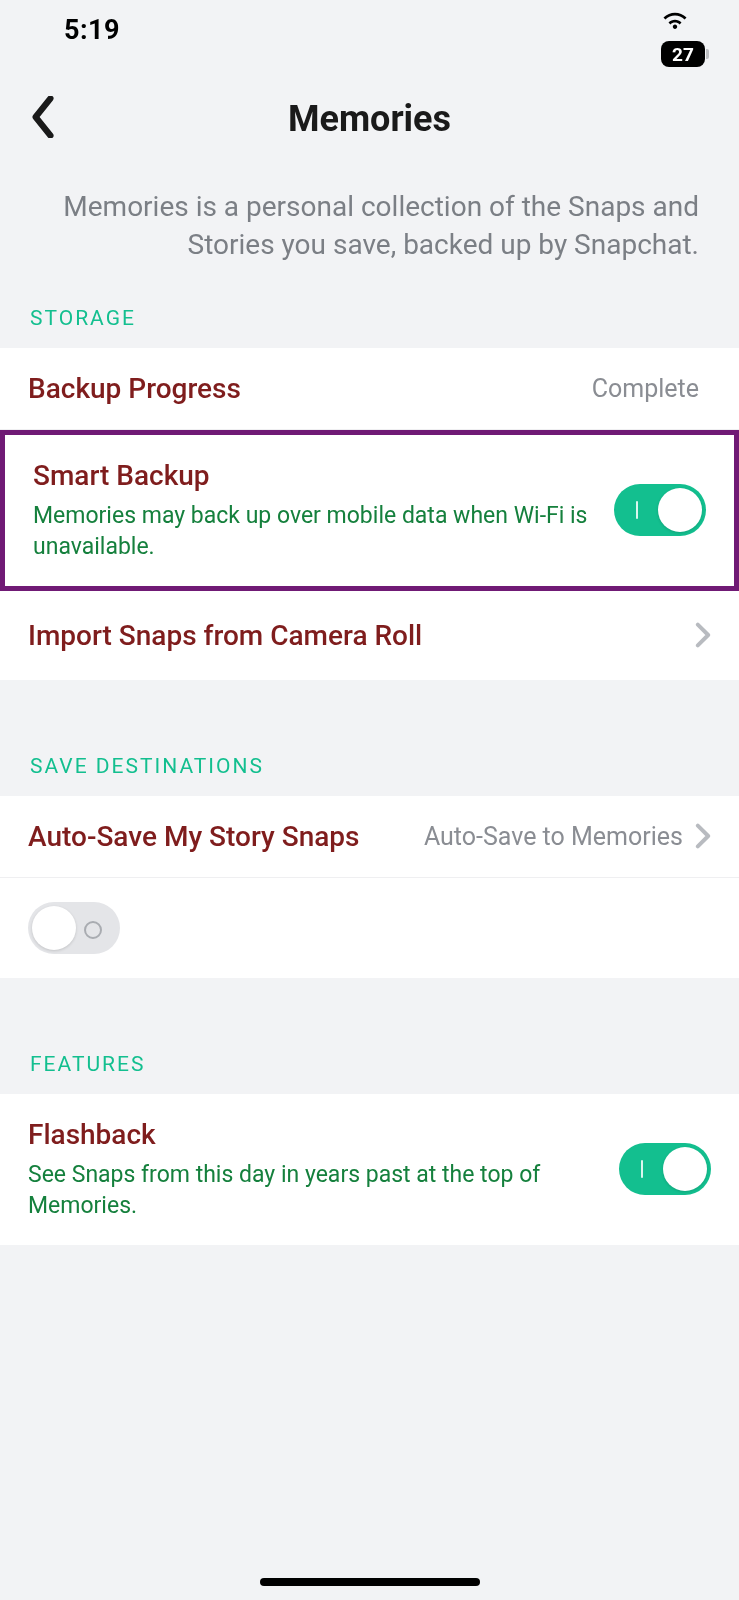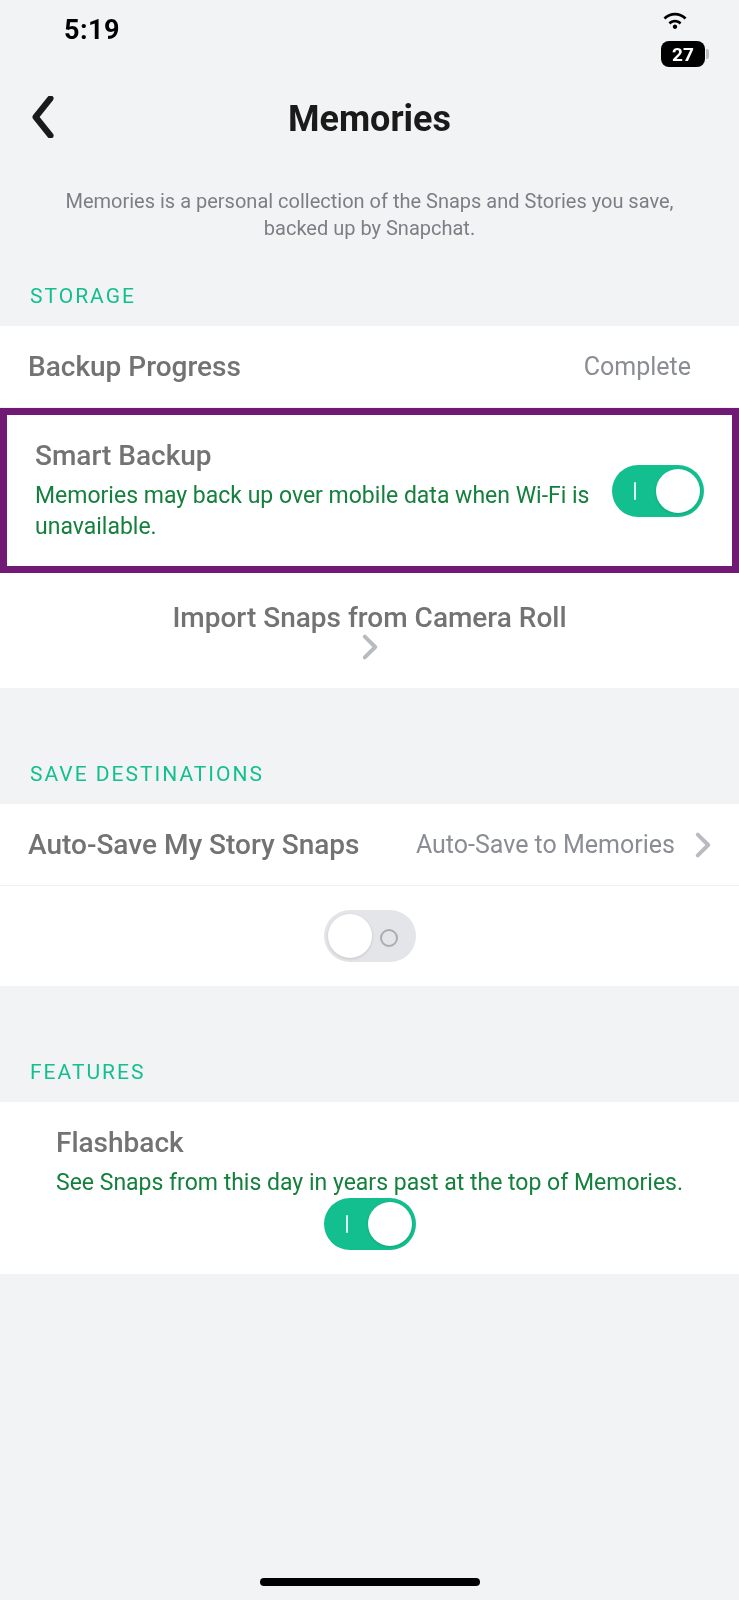--- a/index.html
+++ b/index.html
@@ -77,62 +77,62 @@
       left: 28px;
     }
     .page-title {
       flex: 1;
       text-align: center;
       font-size: 36px;
       font-weight: 700;
       color: #1a1a1a;
     }
     .description {
-      text-align: center;
+      text-align: right;
       color: #7b7f85;
-      font-size: 20px;
+      font-size: 28px;
       padding: 18px 40px 30px 40px;
       line-height: 1.35;
     }
     .section-header {
       color: #13bf8f;
       font-size: 21px;
       font-weight: 400;
       letter-spacing: 2px;
       padding: 12px 30px 18px 30px;
     }
     .row {
       background: #fff;
       display: flex;
       align-items: center;
       justify-content: space-between;
       padding: 24px 28px;
       border-bottom: 1px solid #efeff1;
     }
-    .row.no-border { border-bottom: none; flex-direction: column; }
+    .row.no-border { border-bottom: none; }
     .row-main {
       flex: 1;
       display: flex;
       flex-direction: column;
       gap: 8px;
     }
     .row-label {
       font-size: 28px;
-      color: #737373;
+      color: #7f1d1d;
       font-weight: 500;
     }
     .row-sub {
       font-size: 23px;
       color: #15803d;
       line-height: 1.35;
     }
     .row-value {
       font-size: 25px;
       color: #8a8d93;
-      margin-right: 20px;
+      margin-right: 12px;
     }
     .row-right {
       display: flex;
       align-items: center;
     }
     .chevron svg { display:block; }
     .toggle {
       width: 92px;
       height: 52px;
       border-radius: 26px;
@@ -170,21 +170,21 @@
       content: "";
       position: absolute;
       right: 18px;
       top: 19px;
       width: 14px;
       height: 14px;
       border: 2px solid #a9acb1;
       border-radius: 50%;
     }
     .highlight {
-      border: 7px solid #701a75;
+      border: 5px solid #701a75;
       position: relative;
     }
     .gap {
       height: 62px;
     }
     .home-indicator {
       position: absolute;
       bottom: 14px;
       left: 50%;
       transform: translateX(-50%);

